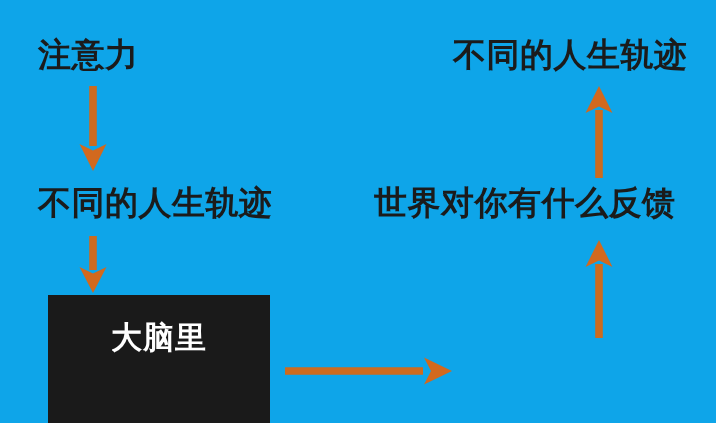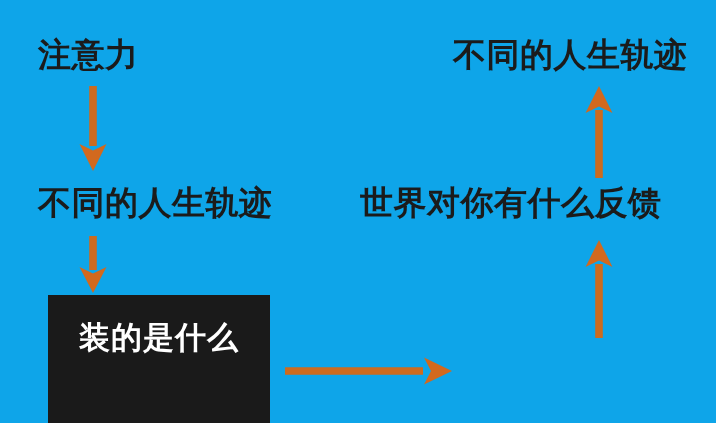--- a/index.html
+++ b/index.html
@@ -72,39 +72,39 @@
   <div class="node-text" style="left:38px; top:186px;">不同的人生轨迹</div>
 
   <div class="arrow" style="left:78px; top:236px;">
     <svg width="30" height="58" viewBox="0 0 30 58">
       <path d="M11.2 0 H18.8 V34 H11.2 Z" fill="#cc6b1f"></path>
       <path d="M15 57 L1.5 31 L15 37.5 L28.5 31 Z" fill="#d2691e"></path>
     </svg>
   </div>
 
   <div id="brain-box">
-    <span class="brain-line">装的是什么</span>
+    <span class="brain-line">大脑里</span>
   </div>
 
   <div class="arrow" style="left:285px; top:355px;">
     <svg width="168" height="32" viewBox="0 0 168 32">
       <path d="M0 12.2 H138 V19.8 H0 Z" fill="#cc6b1f"></path>
       <path d="M167 16 L139 2.5 L146 16 L139 29.5 Z" fill="#d2691e"></path>
     </svg>
   </div>
 
 
   <div class="arrow" style="left:584px; top:240px;">
     <svg width="30" height="98" viewBox="0 0 30 98">
       <path d="M11.2 24 H18.8 V98 H11.2 Z" fill="#cc6b1f"></path>
       <path d="M15 0 L1.5 27 L15 20.5 L28.5 27 Z" fill="#d2691e"></path>
     </svg>
   </div>
 
-  <div class="node-text" style="left:360px; top:186px;">世界对你有什么反馈</div>
+  <div class="node-text" style="left:374px; top:186px;">世界对你有什么反馈</div>
 
   <div class="arrow" style="left:584px; top:86px;">
     <svg width="30" height="92" viewBox="0 0 30 92">
       <path d="M11.2 24 H18.8 V92 H11.2 Z" fill="#cc6b1f"></path>
       <path d="M15 0 L1.5 27 L15 20.5 L28.5 27 Z" fill="#d2691e"></path>
     </svg>
   </div>
 
   <div class="node-text" style="left:425px; top:38px;margin-left:28px;">不同的人生轨迹</div>
 

